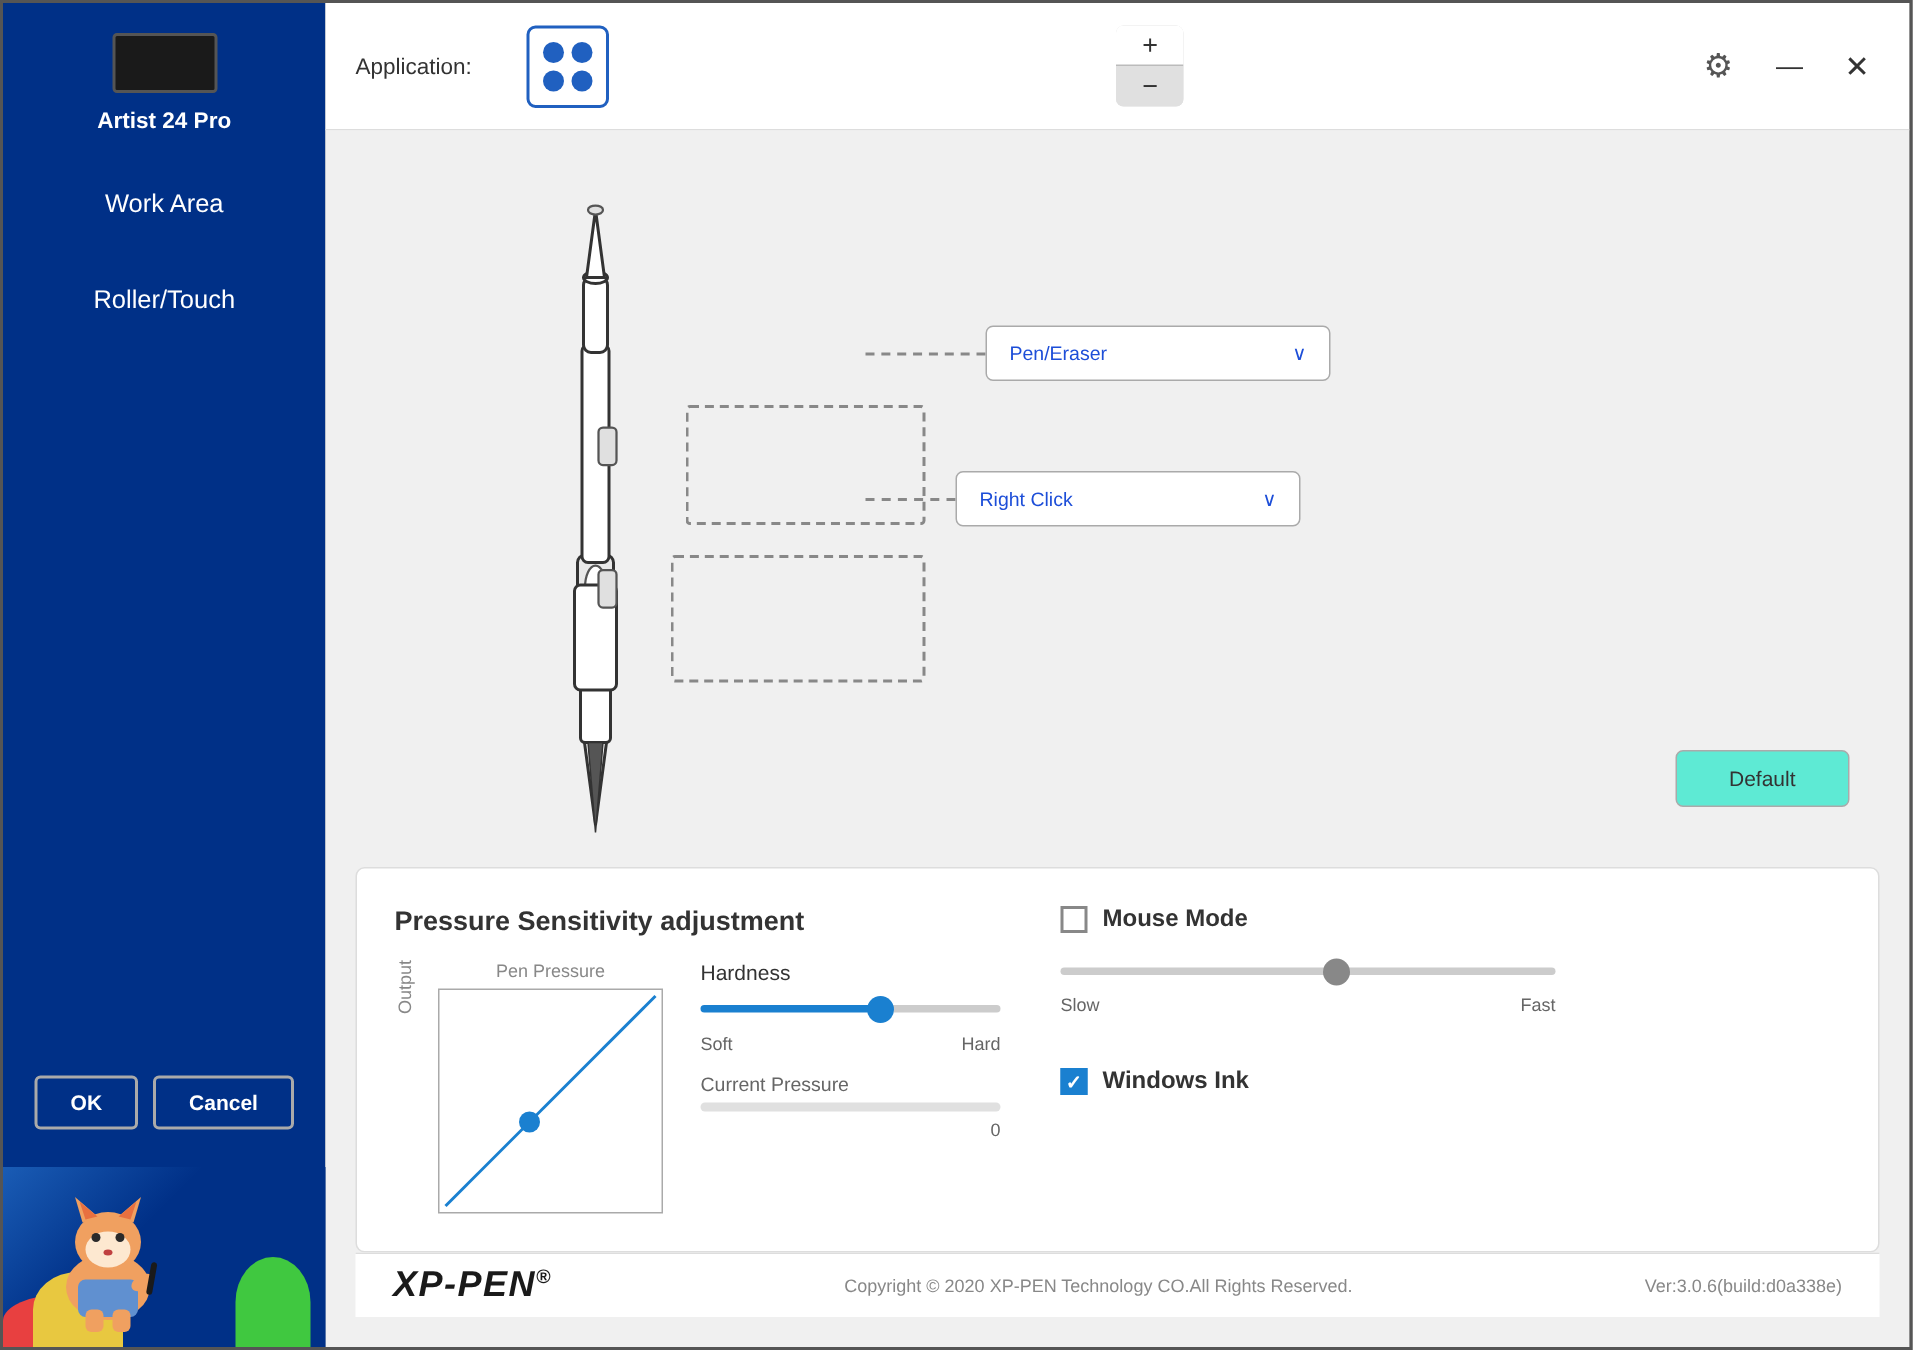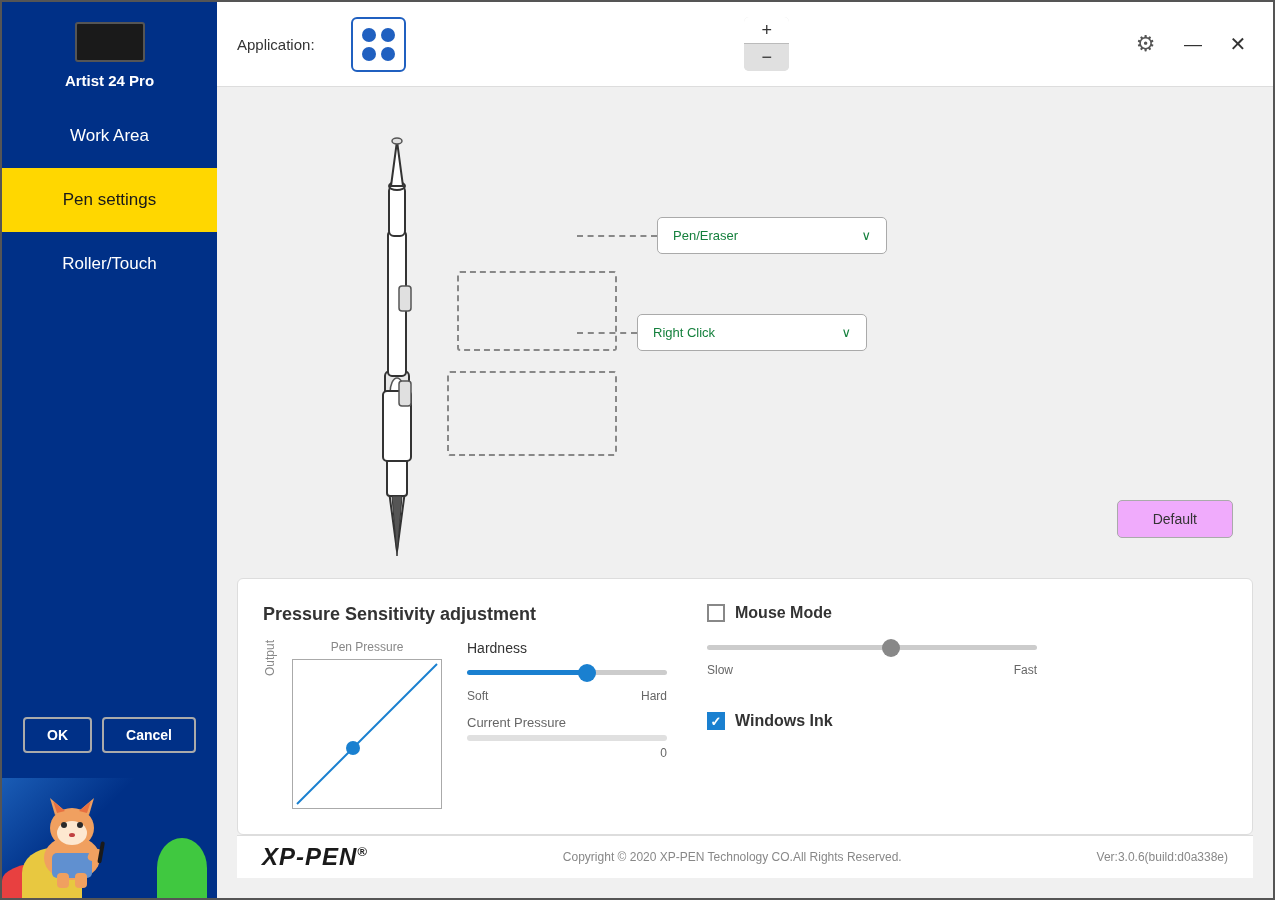--- a/index.html
+++ b/index.html
@@ -38,23 +38,23 @@
     .window-btn { width: 30px; height: 30px; background: transparent; border: none; cursor: pointer; font-size: 18px; color: #333; display: flex; align-items: center; justify-content: center; }
     .close-btn { color: #333; font-size: 20px; }
 
     
     .pen-content { flex: 1; display: flex; flex-direction: column; padding: 20px; overflow-y: auto; background: #f0f0f0; }
     .pen-upper { display: flex; flex: 1; min-height: 400px; }
     .pen-illustration { flex: 0 0 320px; display: flex; align-items: center; justify-content: center; position: relative; }
     
     .pen-controls { flex: 1; display: flex; flex-direction: column; justify-content: space-between; padding: 30px 20px; position: relative; }
     .pen-dropdown { width: 230px; padding: 10px 15px; border: 1.5px solid #aaa; border-radius: 5px; background: white; font-size: 15px; display: flex; align-items: center; justify-content: space-between; cursor: pointer; }
-    .pen-dropdown span { font-size: 13px; color: #15803d; }
+    .pen-dropdown span { font-size: 13px; color: #1d4ed8; }
     .chevron { font-size: 18px; color: #555; }
-    .default-btn { padding: 10px 35px; background: #f0abfc; border: 1.5px solid #aaa; border-radius: 5px; font-size: 14px; cursor: pointer; color: #333; }
+    .default-btn { padding: 10px 35px; background: #5eead4; border: 1.5px solid #aaa; border-radius: 5px; font-size: 14px; cursor: pointer; color: #333; }
 
     
     .pressure-section { background: white; border: 1px solid #ddd; border-radius: 6px; padding: 25px; margin-top: 10px; display: flex; gap: 40px; }
     .pressure-left { flex: 0 0 400px; }
     .pressure-title { font-size: 18px; font-weight: bold; color: #333; margin-bottom: 15px; }
     .pressure-chart-area { display: flex; gap: 10px; }
     .chart-header { text-align: center; font-size: 12px; color: #888; margin-bottom: 5px; }
     .chart-box { width: 150px; height: 150px; border: 1.5px solid #aaa; background: white; position: relative; overflow: hidden; }
     .hardness-label { font-size: 14px; color: #333; margin-bottom: 6px; }
     .slider-labels { display: flex; justify-content: space-between; font-size: 12px; color: #666; margin-top: 5px; }
@@ -71,21 +71,20 @@
 <div class="window">
   <div class="window-content">
 
     <div class="sidebar">
       <div class="sidebar-header">
         <div class="device-icon"></div>
         <div class="device-name">Artist 24 Pro</div>
       </div>
       <div class="sidebar-nav">
         <div class="nav-item">Work Area</div>
-        <div class="nav-item active">Pen settings</div>
         <div class="nav-item">Roller/Touch</div>
       </div>
       <div class="sidebar-bottom">
         <button class="sidebar-btn">OK</button>
         <button class="sidebar-btn">Cancel</button>
       </div>
       <div class="sidebar-mascot">
         <div class="mascot-bg-shape2"></div>
         <div class="mascot-bg-shape1"></div>
         <div class="mascot-bg-shape3"></div>

